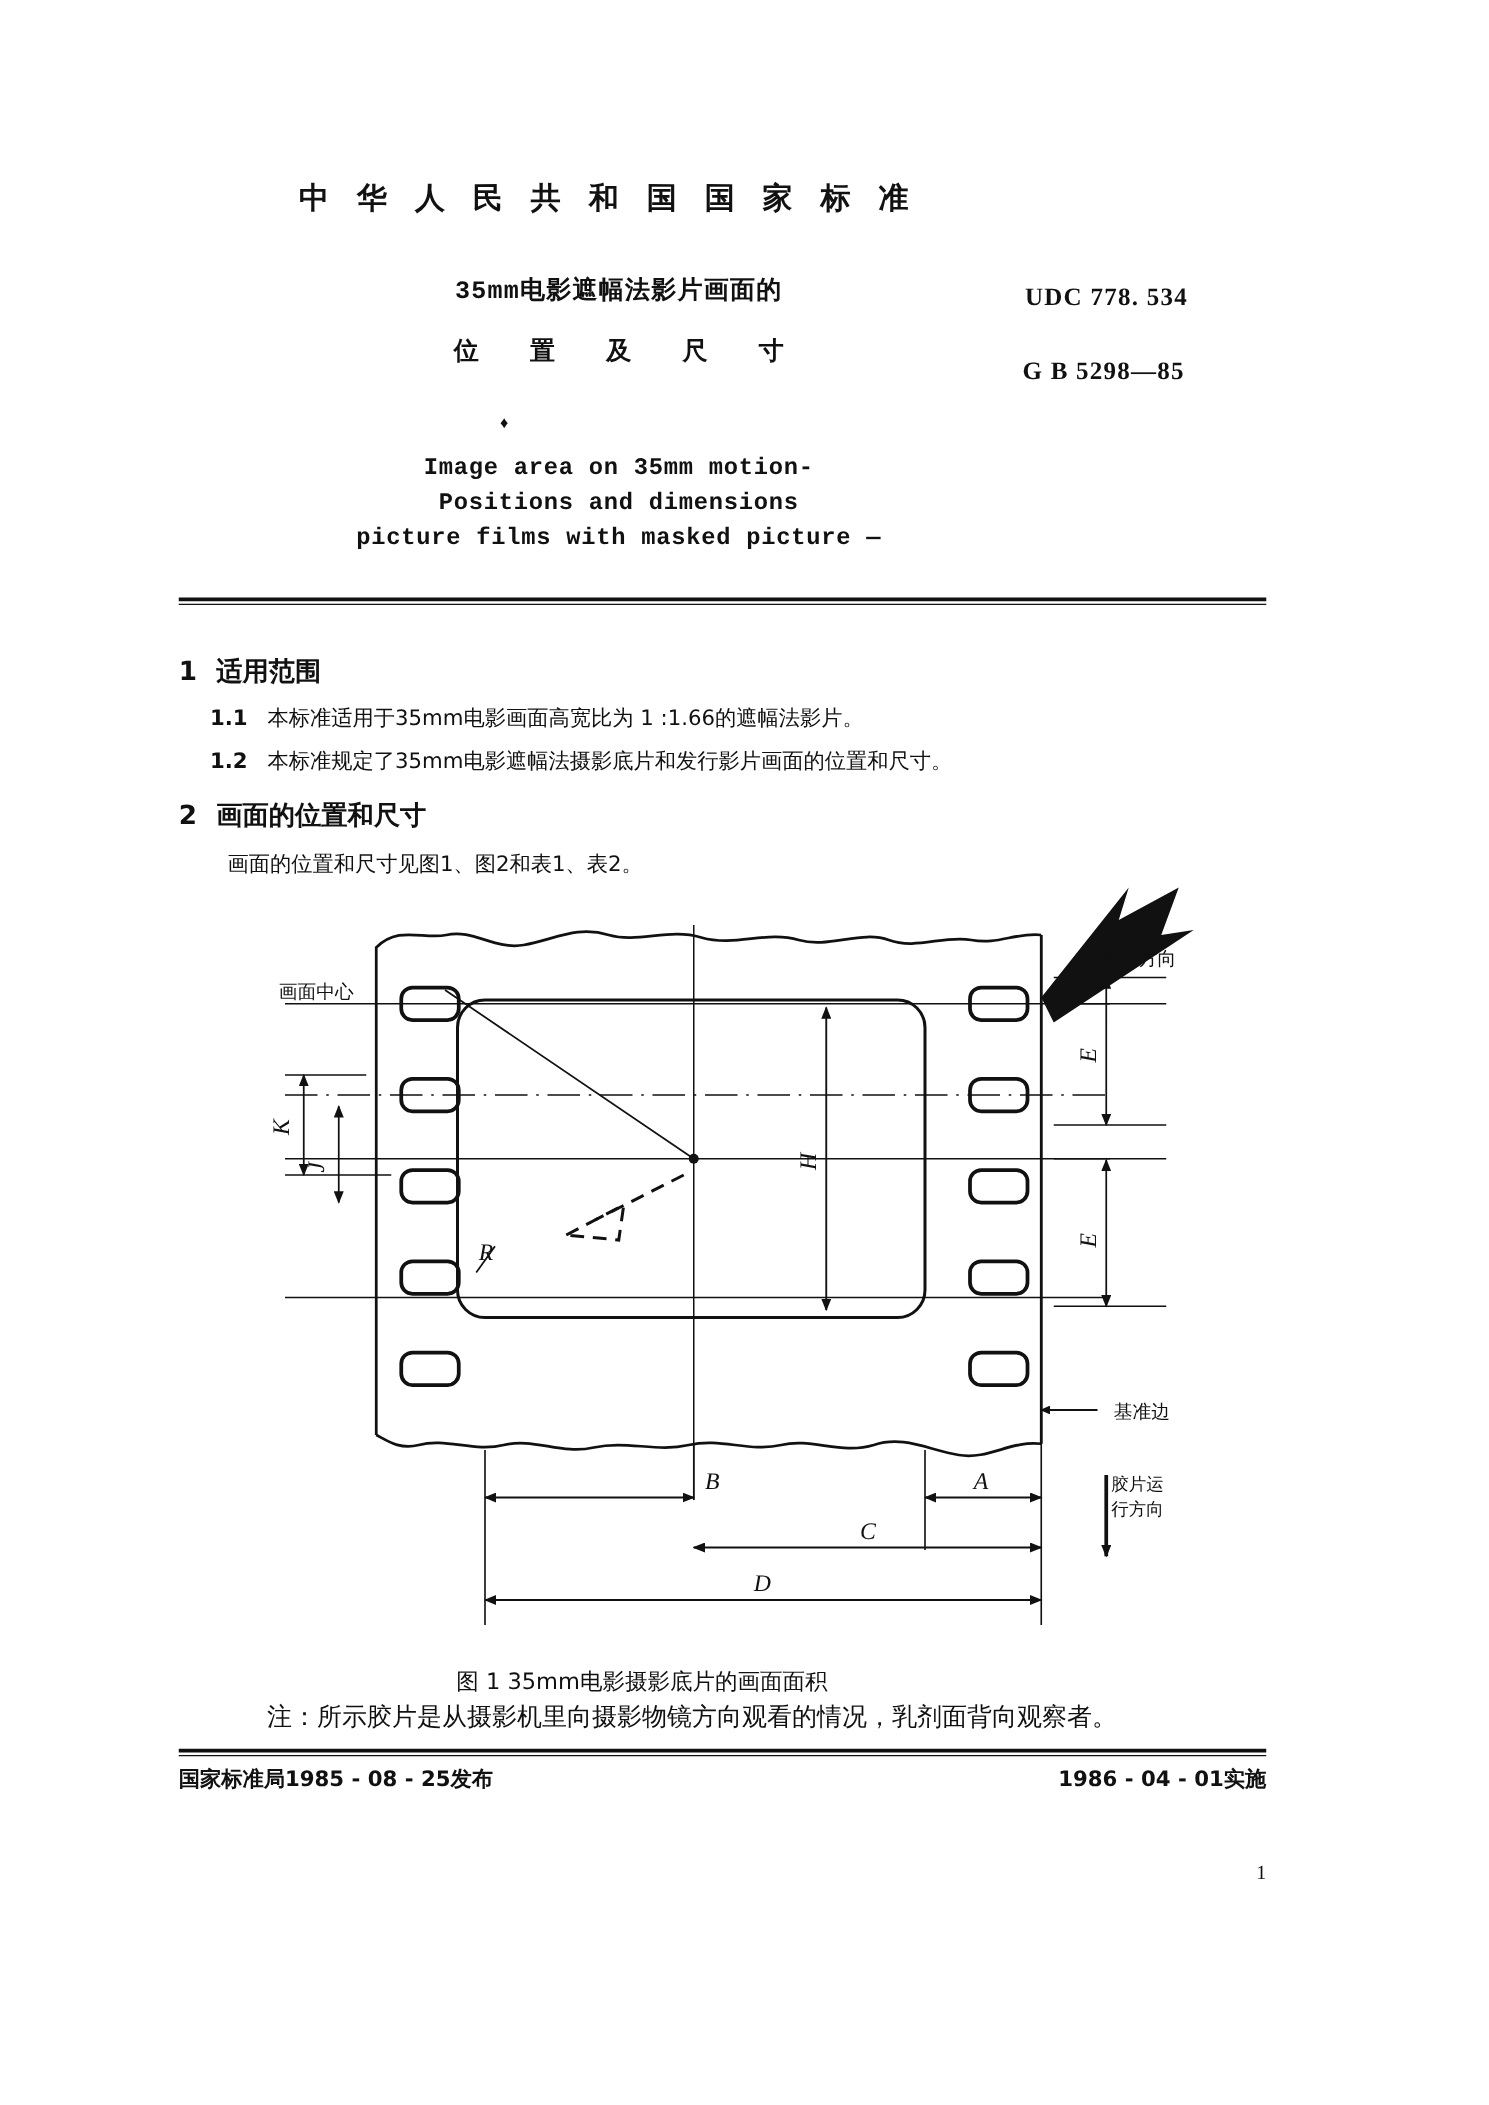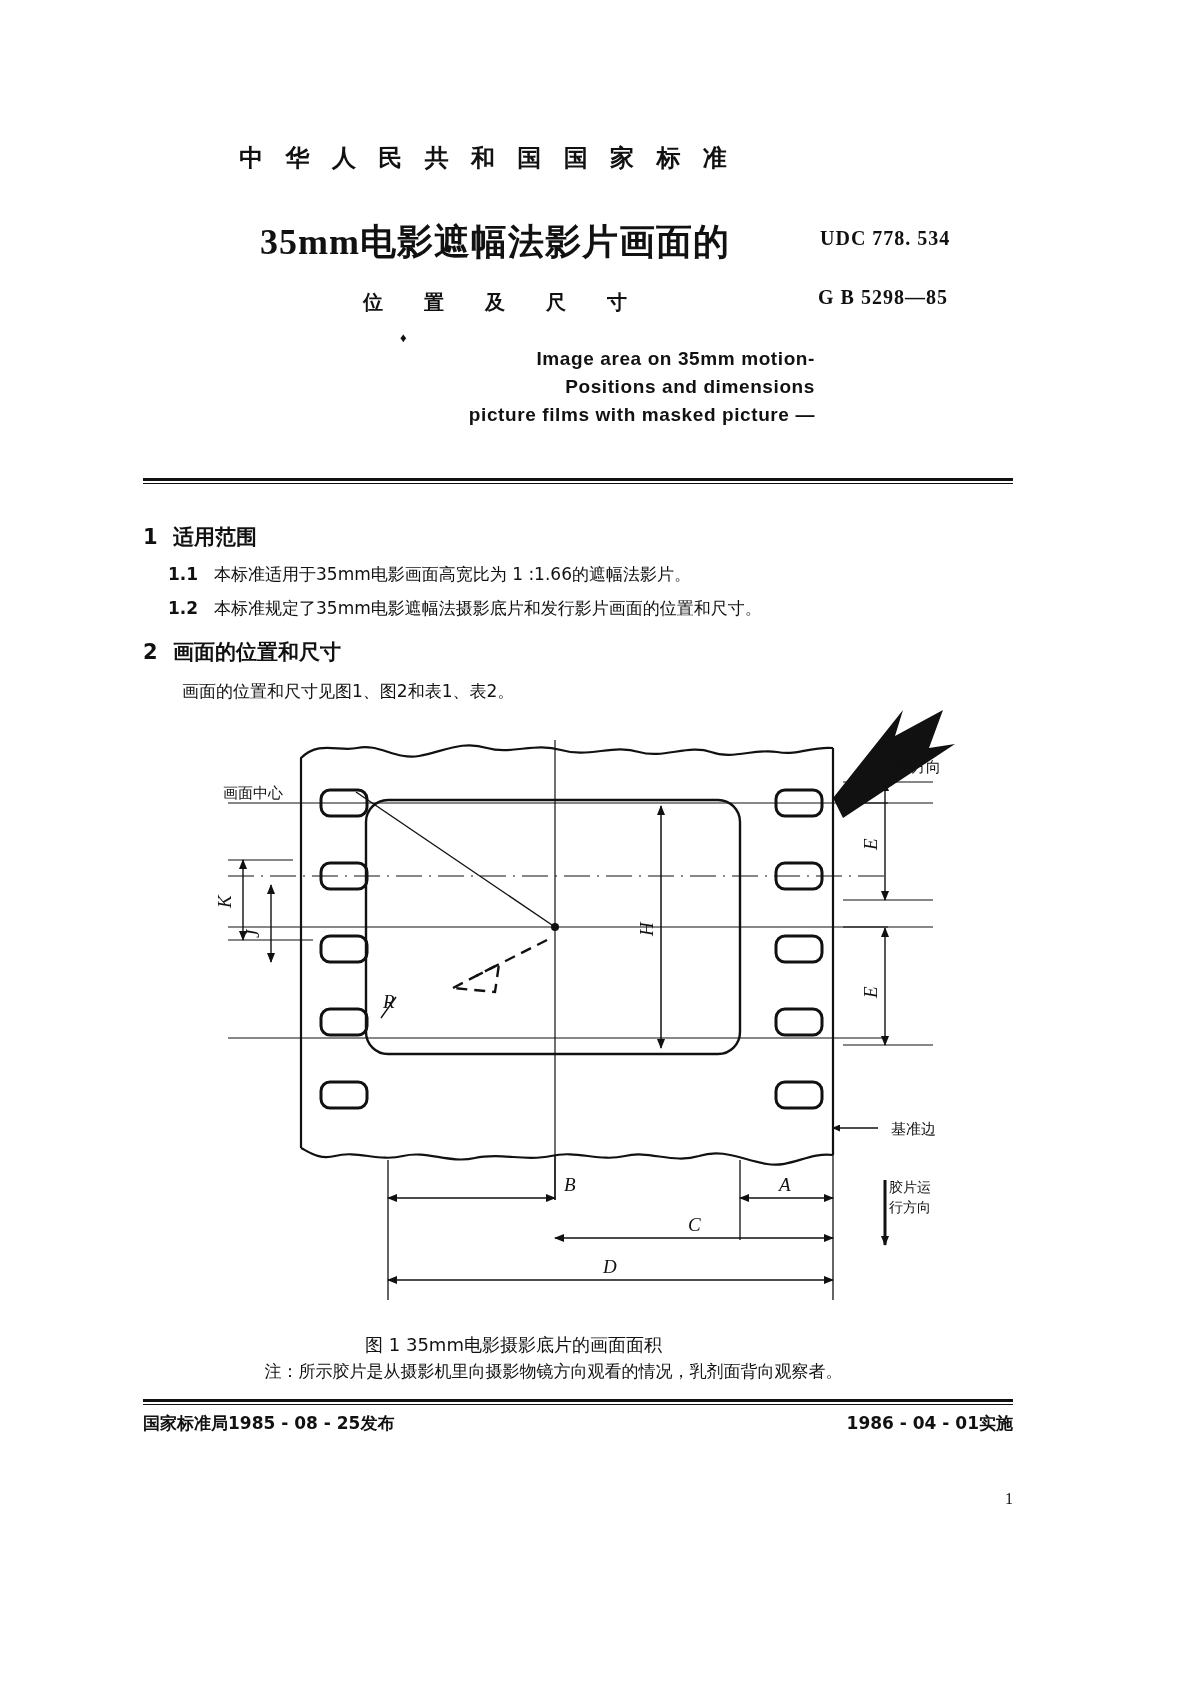--- a/index.html
+++ b/index.html
@@ -11,31 +11,31 @@
   .page{position:absolute;inset:0;}
 
   
   .nation-line{
     position:absolute;top:142px;left:0;width:973px;text-align:center;
     font-family:"DejaVu Sans","Liberation Sans",sans-serif;
     font-size:24px;font-weight:700;letter-spacing:7px;
   }
   .title-block{position:absolute;top:218px;left:175px;width:640px;text-align:center;}
   .title-1{
-    font-family:Liberation Serif, serif;
-    font-size:36px;font-weight:700;letter-spacing:1px;white-space:nowrap;
+    font-family:Liberation Mono, monospace;
+    font-size:20px;font-weight:700;letter-spacing:1px;white-space:nowrap;
   }
   .title-2{
     margin-top:22px;
     font-family:"DejaVu Sans","Liberation Sans",sans-serif;
     font-size:20px;font-weight:700;letter-spacing:17px;padding-left:17px;
   }
   .eng-title{
-    position:absolute;top:345px;left:175px;width:640px;text-align:right;
-    font-family:Liberation Sans, sans-serif;
+    position:absolute;top:360px;left:175px;width:640px;text-align:center;
+    font-family:Liberation Mono, monospace;
     font-size:19px;font-weight:700;line-height:28px;letter-spacing:.6px;
   }
   .dot-mark{position:absolute;top:330px;left:400px;font-size:13px;font-weight:700;}
   .udc{
     position:absolute;top:227px;left:820px;
     font-family:"Liberation Serif","DejaVu Serif",serif;
     font-size:20px;font-weight:700;letter-spacing:1px;white-space:nowrap;
   }
   .gbno{
     position:absolute;top:286px;left:818px;
@@ -68,21 +68,21 @@
   .figure{position:absolute;top:700px;left:143px;width:880px;height:620px;}
   .figure svg{display:block;}
   .cap{
     position:absolute;top:1322px;left:0;width:1027px;text-align:center;
     font-family:"DejaVu Sans","Liberation Sans",sans-serif;
     font-size:18px;white-space:nowrap;margin-top:11px;
   }
   .note{
     position:absolute;top:1360px;left:0;width:1107px;text-align:center;
     font-family:"DejaVu Sans","Liberation Sans",sans-serif;
-    font-size:17px;white-space:nowrap;
+    font-size:20px;white-space:nowrap;
   }
 
   
   .rule-bot{position:absolute;top:1399px;left:143px;width:870px;border-top:3px solid #111;}
   .rule-bot:after{content:"";display:block;position:absolute;top:2px;left:0;width:870px;border-top:1px solid #111;}
   .pub{
     position:absolute;top:1412px;left:143px;
     font-family:"DejaVu Sans","Liberation Sans",sans-serif;
     font-size:17px;font-weight:700;white-space:nowrap;
   }

